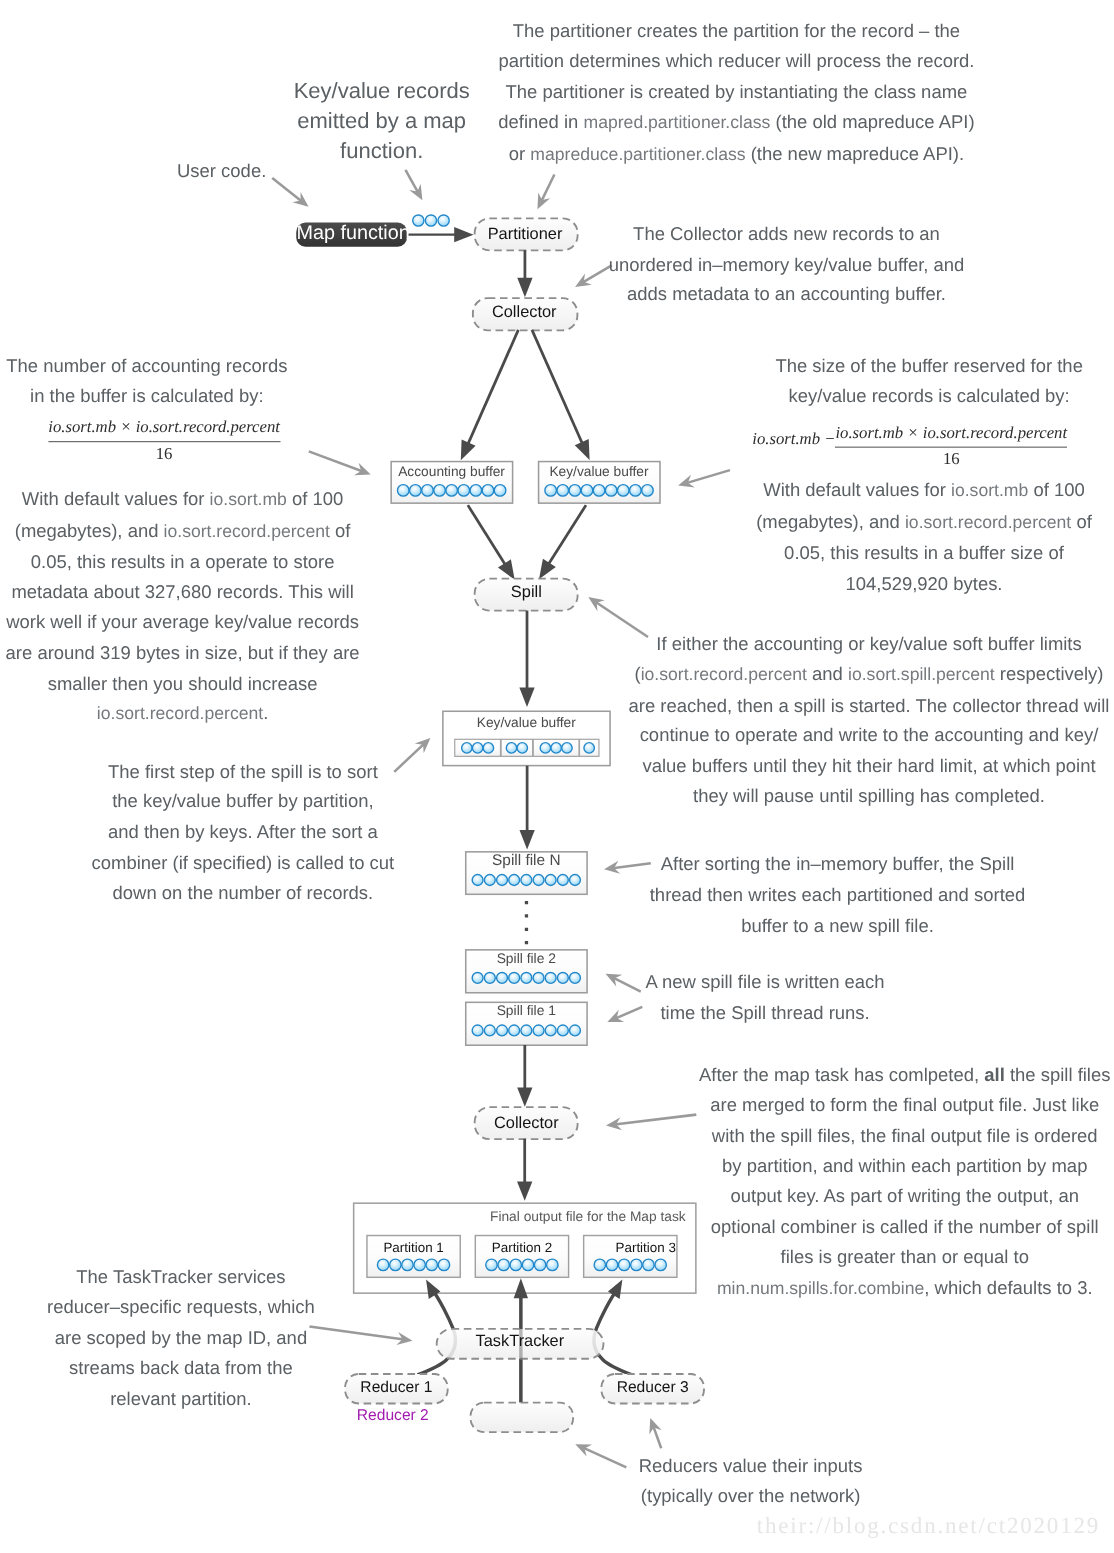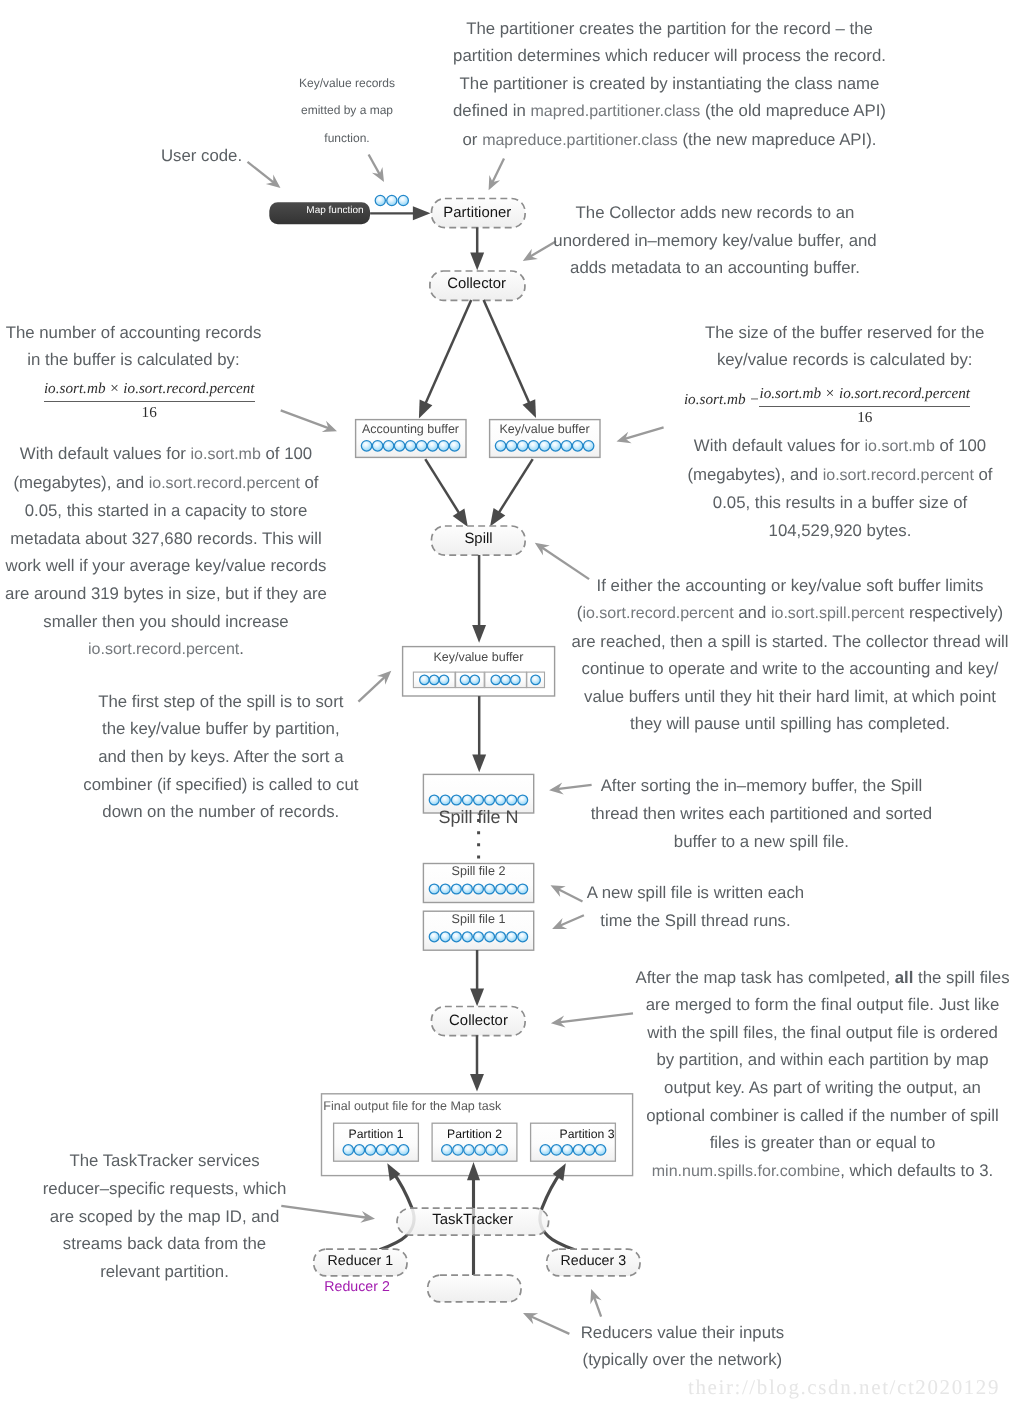--- a/index.html
+++ b/index.html
@@ -237,43 +237,43 @@
 <path d="M 552.10 929.10 L 562.55 918.02 L 560.58 925.42 L 567.33 929.03 z" fill="#9a9a9a"></path>
 <path d="M 633.00 1013.30 L 558.54 1022.28" fill="none" stroke="#9a9a9a" stroke-width="2.3"></path>
 <path d="M 550.90 1023.20 L 564.08 1015.57 L 560.07 1022.09 L 565.52 1027.48 z" fill="#9a9a9a"></path>
 <path d="M 281.30 1205.80 L 367.37 1217.74" fill="none" stroke="#9a9a9a" stroke-width="2.3"></path>
 <path d="M 375.00 1218.80 L 360.31 1222.82 L 365.85 1217.53 L 361.96 1210.93 z" fill="#9a9a9a"></path>
 <path d="M 569.40 1333.90 L 530.01 1316.07" fill="none" stroke="#9a9a9a" stroke-width="2.3"></path>
 <path d="M 523.00 1312.90 L 538.23 1313.21 L 531.42 1316.71 L 533.28 1324.14 z" fill="#9a9a9a"></path>
 <path d="M 601.10 1316.60 L 593.80 1296.25" fill="none" stroke="#9a9a9a" stroke-width="2.3"></path>
 <path d="M 591.20 1289.00 L 601.57 1300.15 L 594.32 1297.70 L 590.28 1304.20 z" fill="#9a9a9a"></path>
 </svg>
-    <div class="nlabel" style="left:185px;top:203.82px;width:300px;text-align:center;font-size:10px;line-height:14.9px;color:#ffffff;">Map function</div>
+    <div class="nlabel" style="left:171px;top:203.82px;width:300px;text-align:center;font-size:18px;line-height:14.9px;color:#ffffff;">Map function</div>
 <div class="nlabel" style="left:327.30px;top:205.52px;width:300px;text-align:center;font-size:14.9px;line-height:14.9px;color:#141414;">Partitioner</div>
 <div class="nlabel" style="left:326.60px;top:276.72px;width:300px;text-align:center;font-size:14.9px;line-height:14.9px;color:#141414;">Collector</div>
 <div class="nlabel" style="left:260.50px;top:423.49px;width:300px;text-align:center;font-size:12.5px;line-height:12.5px;color:#4a4a4a;">Accounting buffer</div>
 <div class="nlabel" style="left:394.50px;top:423.49px;width:300px;text-align:center;font-size:12.5px;line-height:12.5px;color:#4a4a4a;">Key/value buffer</div>
 <div class="nlabel" style="left:328.50px;top:531.52px;width:300px;text-align:center;font-size:14.9px;line-height:14.9px;color:#141414;">Spill</div>
 <div class="nlabel" style="left:328.45px;top:651.29px;width:300px;text-align:center;font-size:12.5px;line-height:12.5px;color:#4a4a4a;">Key/value buffer</div>
-<div class="nlabel" style="left:328.45px;top:775.00px;width:300px;text-align:center;font-size:18px;line-height:12.6px;color:#4a4a4a;margin-top:36px;">Spill file N</div>
+<div class="nlabel" style="left:328.45px;top:775.00px;width:300px;text-align:center;font-size:14px;line-height:12.6px;color:#4a4a4a;">Spill file N</div>
 <div class="nlabel" style="left:328.45px;top:864.90px;width:300px;text-align:center;font-size:12.6px;line-height:12.6px;color:#4a4a4a;">Spill file 2</div>
 <div class="nlabel" style="left:328.45px;top:912.60px;width:300px;text-align:center;font-size:12.6px;line-height:12.6px;color:#4a4a4a;">Spill file 1</div>
 <div class="nlabel" style="left:328.50px;top:1013.52px;width:300px;text-align:center;font-size:14.9px;line-height:14.9px;color:#141414;">Collector</div>
-<div class="nlabel" style="left:323.35px;top:1099.99px;width:300px;text-align:left;font-size:12.5px;line-height:12.5px;color:#5a5a5a;">Final output file for the Map task</div>
+<div class="nlabel" style="left:323.35px;top:1099.99px;width:300px;text-align:right;font-size:12.5px;line-height:12.5px;color:#5a5a5a;">Final output file for the Map task</div>
 <div class="nlabel" style="left:226.00px;top:1128.06px;width:300px;text-align:center;font-size:12.2px;line-height:12.2px;color:#141414;">Partition 1</div>
 <div class="nlabel" style="left:324.50px;top:1128.06px;width:300px;text-align:center;font-size:12.2px;line-height:12.2px;color:#141414;">Partition 2</div>
 <div class="nlabel" style="left:437px;top:1128.06px;width:300px;text-align:center;font-size:12.2px;line-height:12.2px;color:#141414;">Partition 3</div>
 <div class="nlabel" style="left:322.60px;top:1213.42px;width:300px;text-align:center;font-size:14.9px;line-height:14.9px;color:#141414;">TaskTracker</div>
 <div class="nlabel" style="left:210.35px;top:1253.85px;width:300px;text-align:center;font-size:14.2px;line-height:14.2px;color:#141414;">Reducer 1</div>
 <div class="nlabel" style="left:324.35px;top:1279.85px;width:300px;text-align:left;font-size:14.2px;line-height:14.2px;color:#a21caf;">Reducer 2</div>
 <div class="nlabel" style="left:443.35px;top:1253.85px;width:300px;text-align:center;font-size:14.2px;line-height:14.2px;color:#141414;">Reducer 3</div>
     <div class="ann" style="left:-58.5px;top:141.67px;width:520px;text-align:center;font-size:16.8px;line-height:27.55px;">
       <span class="ln">User code.</span>
     </div>
-<div class="ann" style="left:87.0px;top:69.67px;width:520px;text-align:center;font-size:12px;line-height:27.55px;">
+<div class="ann" style="left:87.0px;top:69.67px;width:520px;text-align:center;font-size:20px;line-height:27.55px;">
       <span class="ln">Key/value records</span>
       <span class="ln">emitted by a map</span>
       <span class="ln">function.</span>
     </div>
 <div class="ann" style="left:409.5px;top:14.67px;width:520px;text-align:center;font-size:16.8px;line-height:27.55px;">
       <span class="ln"><span>The partitioner creates the partition for the record – the</span></span>
       <span class="ln"><span>partition determines which reducer will process the record.</span></span>
       <span class="ln"><span>The partitioner is created by instantiating the class name</span></span>
       <span class="ln"><span>defined in </span><span class="code">mapred.partitioner.class</span><span> (the old mapreduce API)</span></span>
       <span class="ln"><span>or </span><span class="code">mapreduce.partitioner.class</span><span> (the new mapreduce API).</span></span>
@@ -283,21 +283,21 @@
       <span class="ln">unordered in–memory key/value buffer, and</span>
       <span class="ln">adds metadata to an accounting buffer.</span>
     </div>
 <div class="ann" style="left:-126.5px;top:318.67px;width:520px;text-align:center;font-size:16.8px;line-height:27.55px;">
       <span class="ln">The number of accounting records</span>
       <span class="ln">in the buffer is calculated by:</span>
     </div>
 <div class="ann" style="left:-94.0px;top:440.27px;width:520px;text-align:center;font-size:16.8px;line-height:27.55px;">
       <span class="ln"><span>With default values for </span><span class="code">io.sort.mb</span><span> of 100</span></span>
       <span class="ln"><span>(megabytes), and </span><span class="code">io.sort.record.percent</span><span> of</span></span>
-      <span class="ln"><span>0.05, this started in a capacity to store</span></span>
+      <span class="ln"><span>0.05, this results in a operate to store</span></span>
       <span class="ln"><span>metadata about 327,680 records. This will</span></span>
       <span class="ln"><span>work well if your average key/value records</span></span>
       <span class="ln"><span>are around 319 bytes in size, but if they are</span></span>
       <span class="ln"><span>smaller then you should increase</span></span>
       <span class="ln"><span class="code">io.sort.record.percent</span><span>.</span></span>
     </div>
 <div class="ann" style="left:584.7px;top:318.67px;width:520px;text-align:center;font-size:16.8px;line-height:27.55px;">
       <span class="ln">The size of the buffer reserved for the</span>
       <span class="ln">key/value records is calculated by:</span>
     </div>

